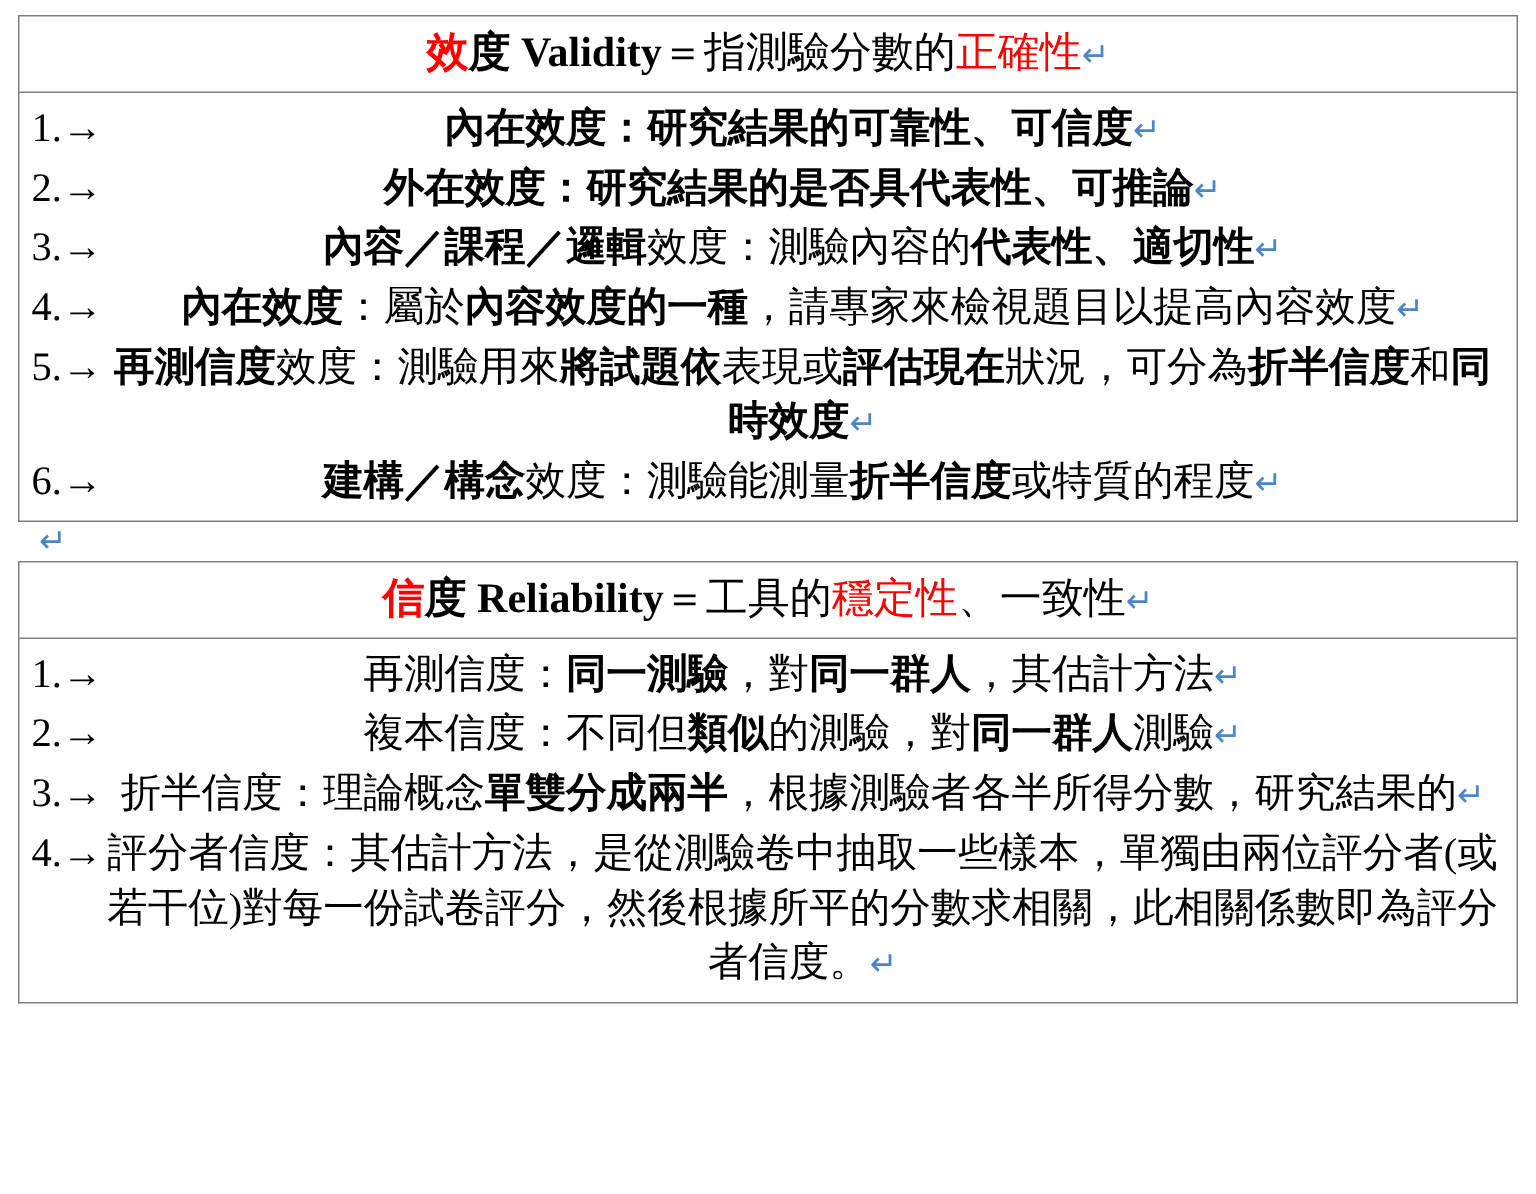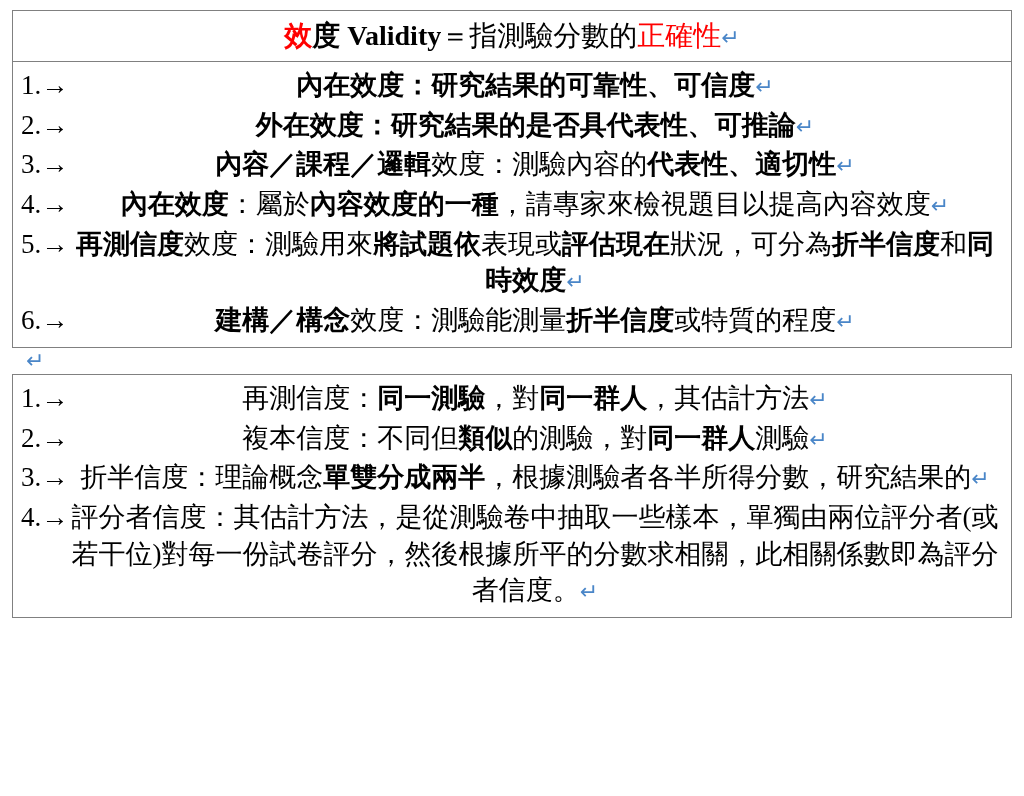--- a/index.html
+++ b/index.html
@@ -137,20 +137,25 @@
     </tr>
   </tbody>
     </table>
 
   <div class="gap">
     <span class="pilcrow">↵</span>
   </div>
 
   <table class="doc-table">
     <tbody>
+        <tr class="hdr-row">
+      <td class="cell hdr">
+        <span class="red b">信</span><span class="b">度 Reliability</span><span>＝</span><span>工具的</span><span class="red">穩定性</span><span>、一致性</span><span class="pilcrow">↵</span>
+      </td>
+    </tr>
     <tr>
       <td class="cell">
         <ul class="list">
 
           <li>
             <span class="num"><span>1.</span><span class="arrow">→</span></span>
             <span class="txt"><span>再測信度：</span><b>同一測驗</b><span>，對</span><b>同一群人</b><span>，其估計方法</span><span class="pilcrow">↵</span></span>
           </li>
 
           <li>

